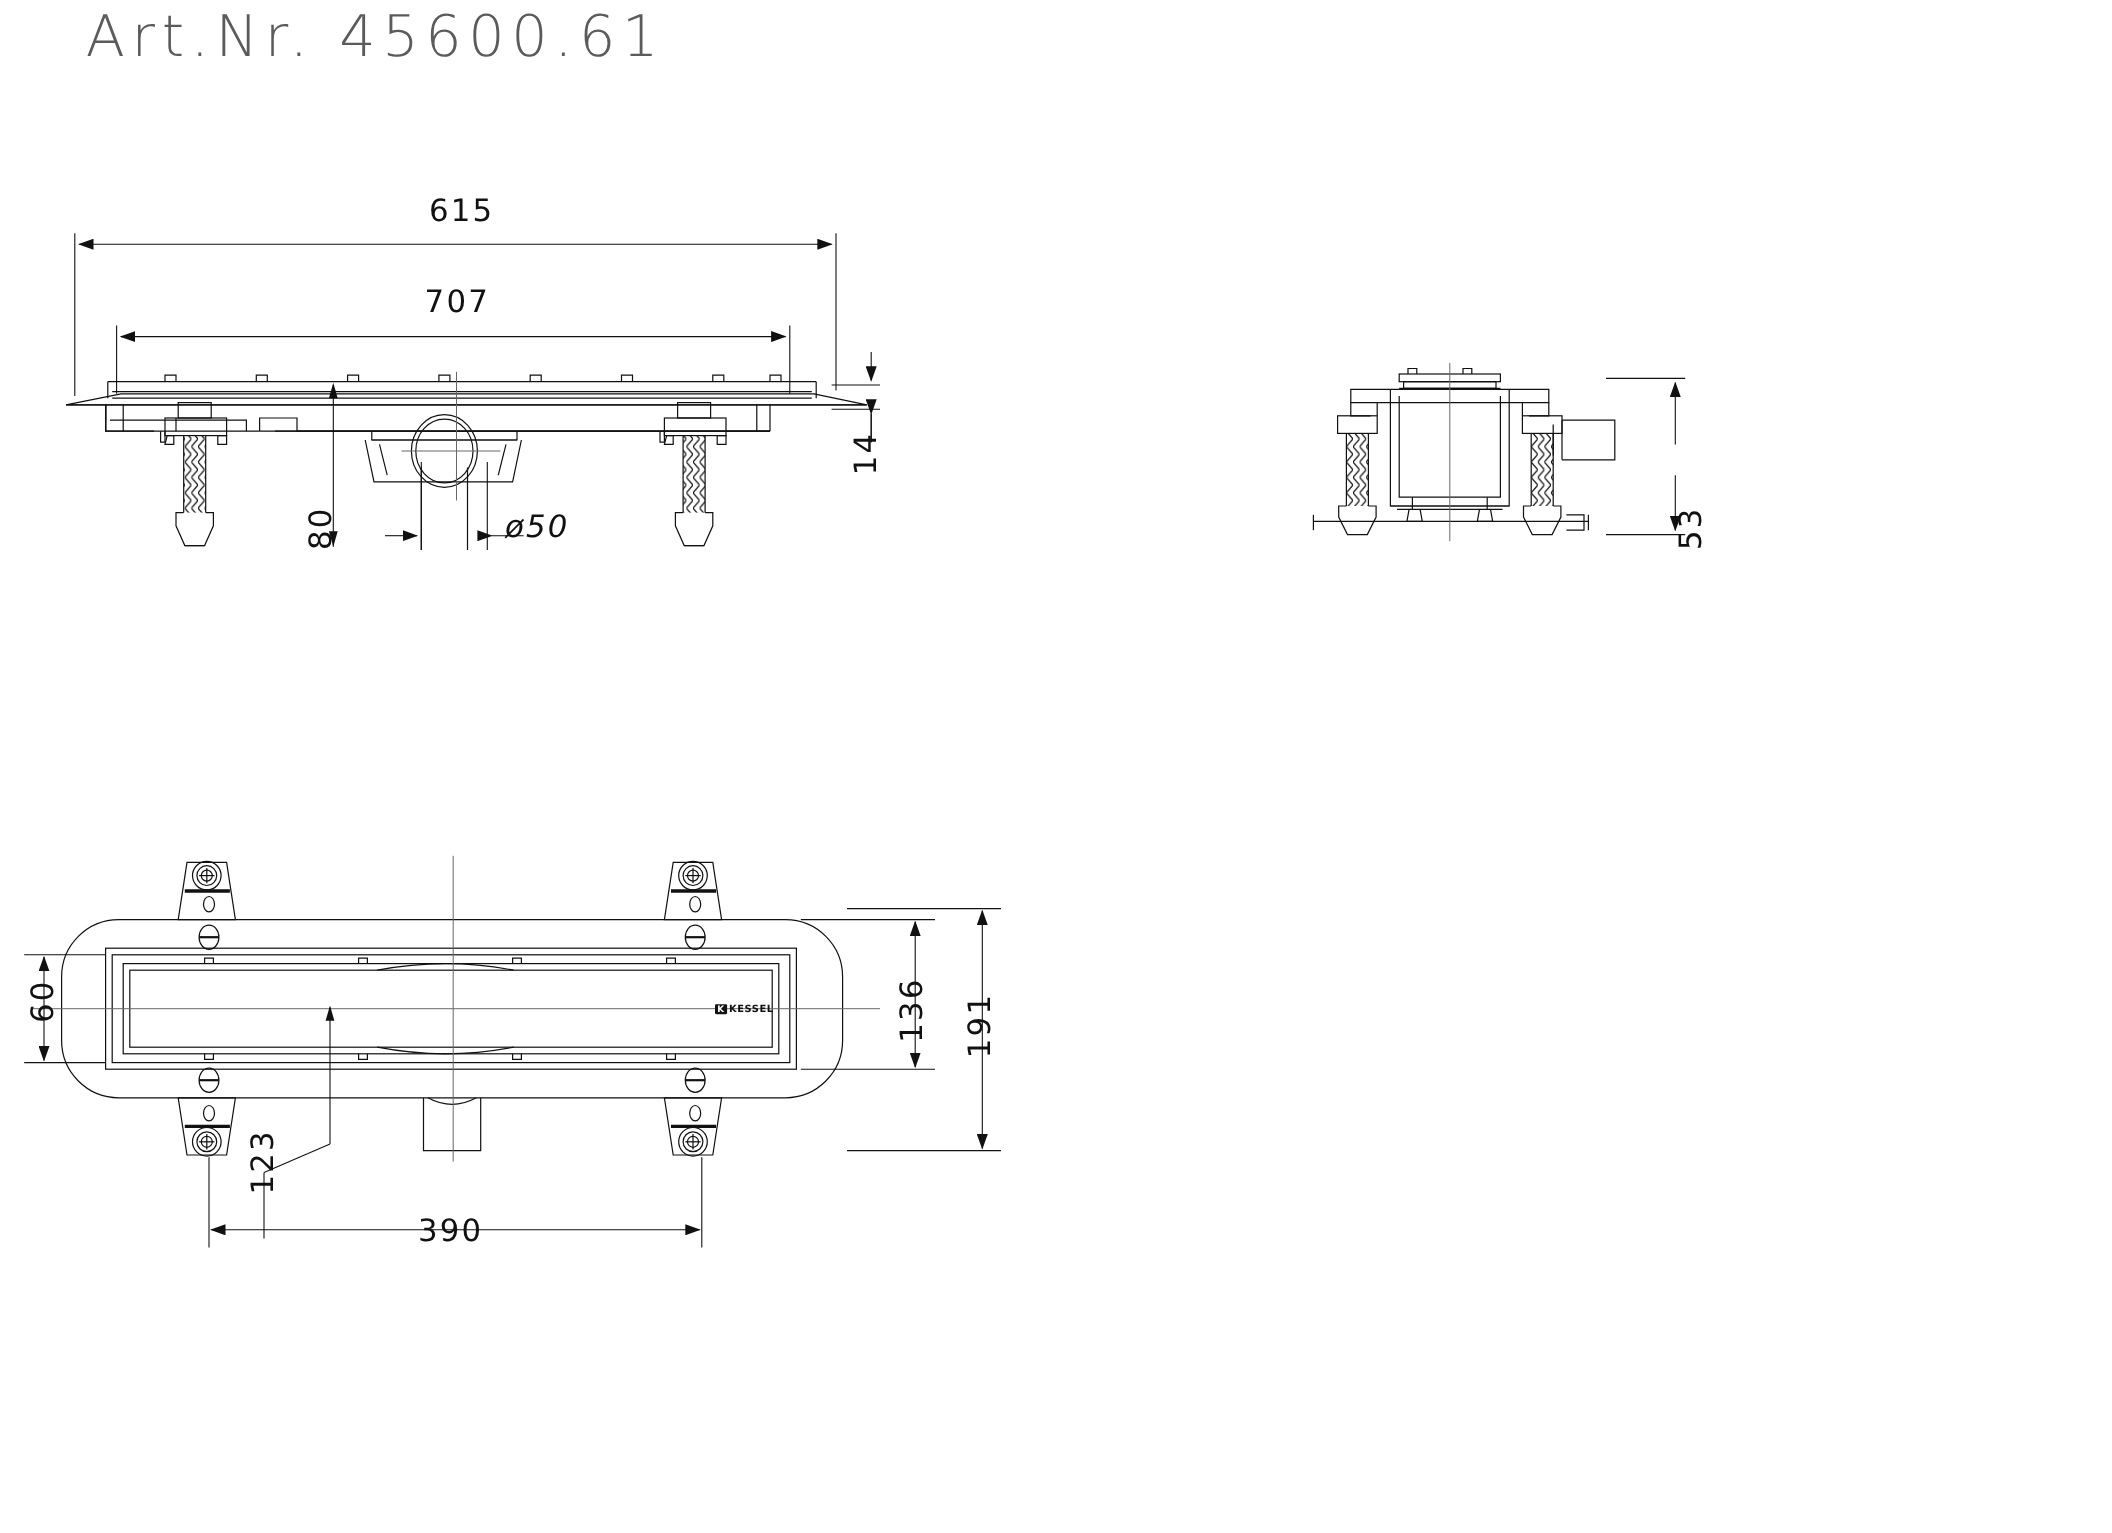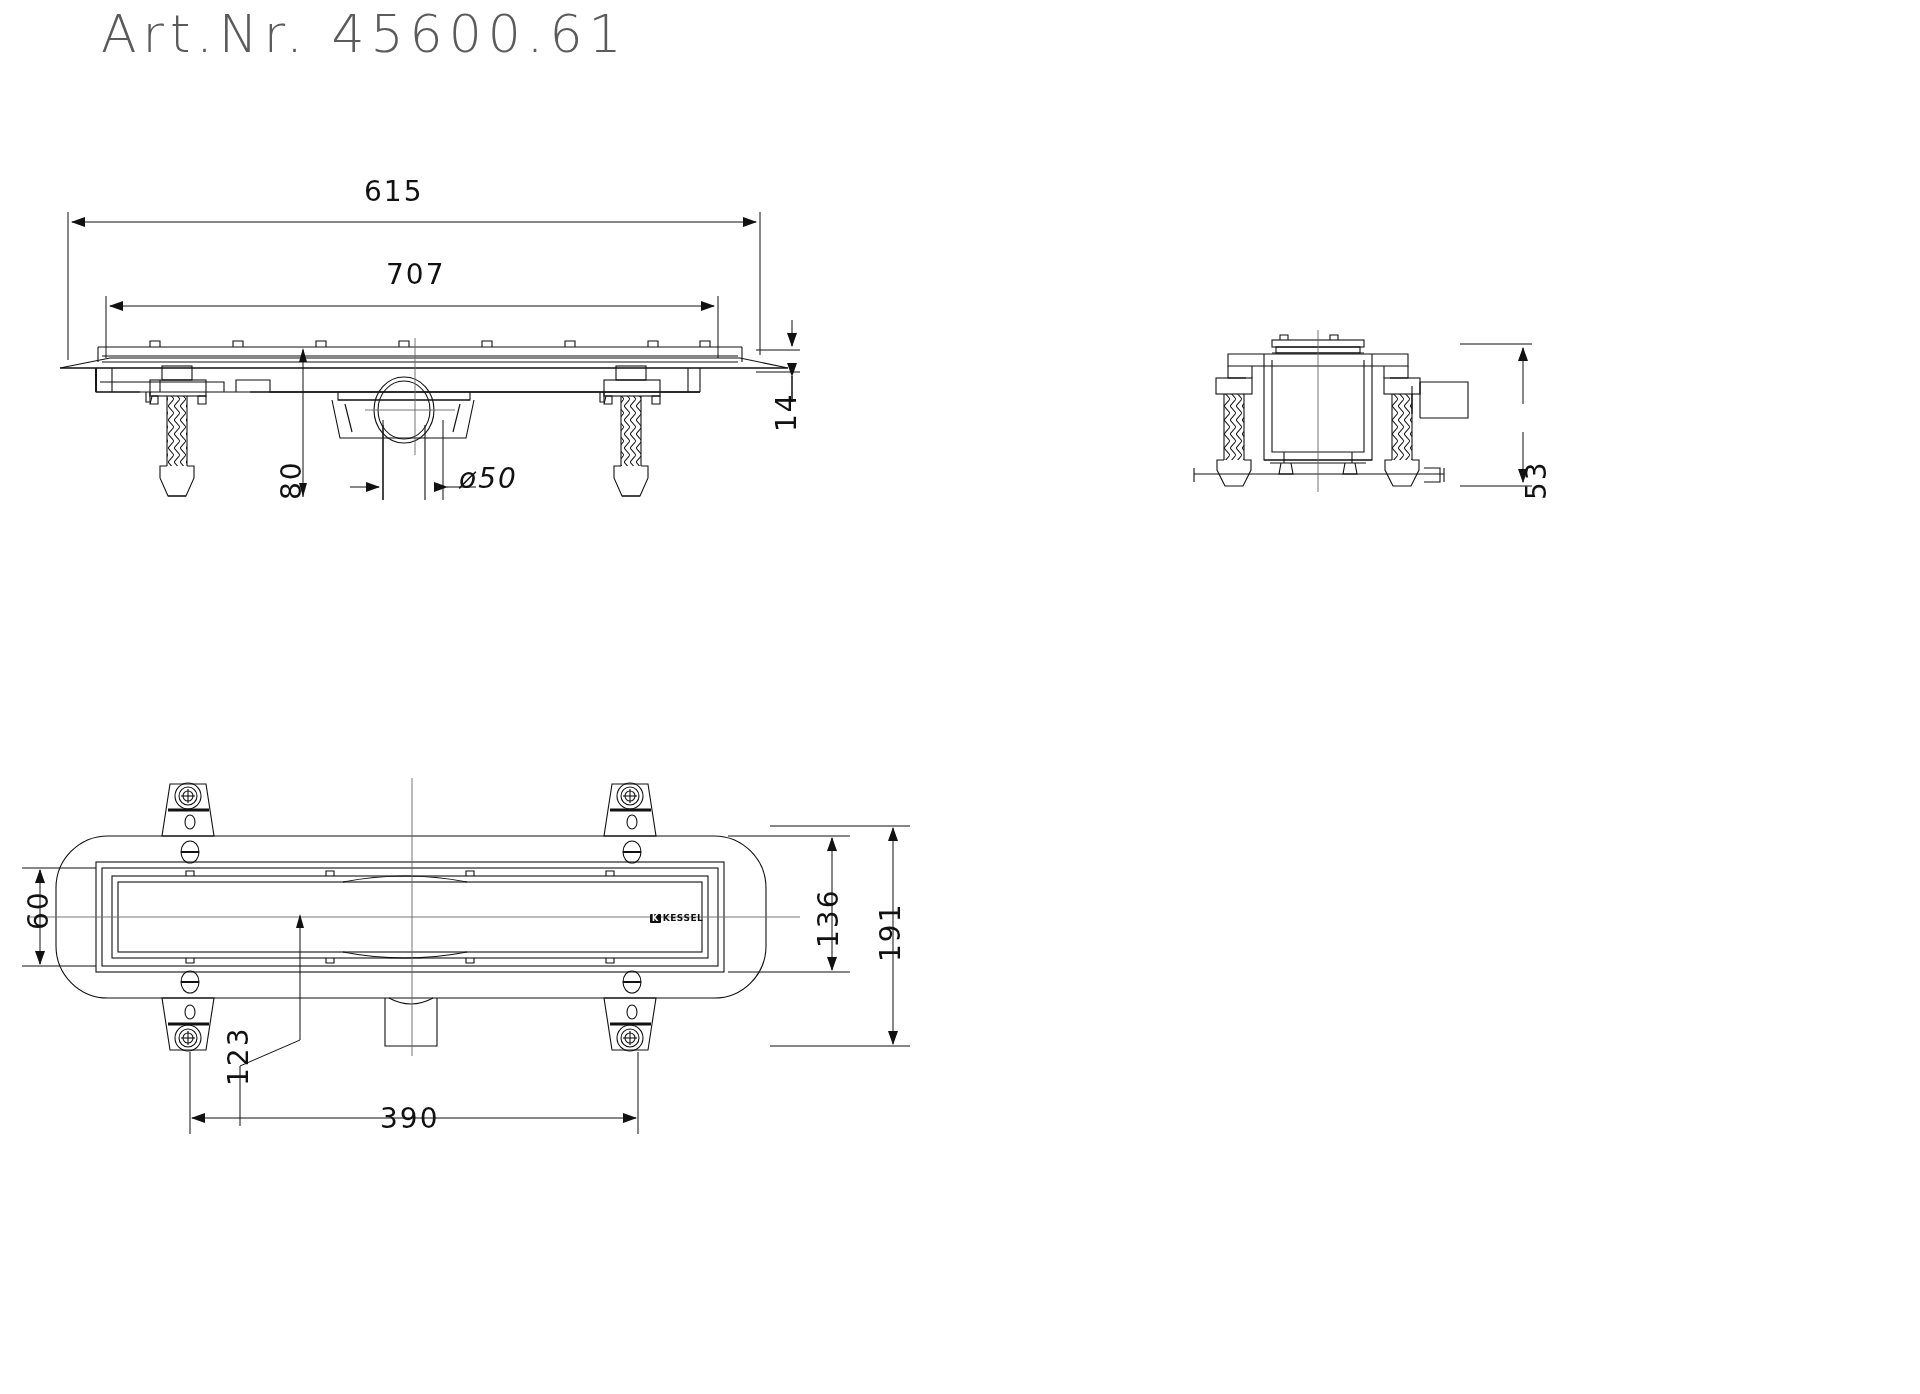--- a/index.html
+++ b/index.html
@@ -2,21 +2,21 @@
 <html><head>
 <meta charset="utf-8">
 <style>
   html,body{margin:0;padding:0;background:#fff;}
   body{width:1920px;height:1394px;position:relative;overflow:hidden;
        font-family:"DejaVu Sans",sans-serif;color:#1a1a1a;}
   .stage{position:absolute;left:0;top:0;width:1920px;height:1394px;}
   svg.draw{position:absolute;left:0;top:0;width:1920px;height:1394px;}
   .title{position:absolute;left:78px;top:4px;font-size:52px;letter-spacing:6px;
          color:#5b5b5b;font-family:"DejaVu Sans",sans-serif;font-weight:300;
-         white-space:nowrap;margin-left:23px;}
+         white-space:nowrap;}
   .dimlbl{position:absolute;font-size:28px;color:#111;letter-spacing:2px;
           font-family:"DejaVu Sans",sans-serif;white-space:nowrap;}
   .vert{transform:rotate(-90deg);transform-origin:left top;}
   .logo{position:absolute;font-size:9px;font-weight:bold;letter-spacing:.5px;
         color:#111;white-space:nowrap;font-family:"DejaVu Sans",sans-serif;}
   .logo .mark{display:inline-block;background:#111;color:#fff;padding:0 2px;
               margin-right:2px;font-size:8px;border-radius:1px;}
 </style>
 </head>
 <body>
@@ -328,21 +328,21 @@
       </g>
 
       <g stroke-width="1">
         <line x1="190" y1="1052" x2="190" y2="1134"></line>
         <line x1="638" y1="1052" x2="638" y2="1134"></line>
         <line x1="192" y1="1118" x2="636" y2="1118" marker-start="url(#ahr)" marker-end="url(#ah)"></line>
       </g>
     </g>
   </svg>
 
-  <div class="dimlbl" style="left:364px;top:175px;">615</div>
+  <div class="dimlbl" style="left:390px;top:175px;">615</div>
   <div class="dimlbl" style="left:386px;top:258px;">707</div>
   <div class="dimlbl vert" style="left:770px;top:432px;">14</div>
   <div class="dimlbl vert" style="left:275px;top:500px;">80</div>
   <div class="dimlbl" style="left:459px;top:462px;font-style:italic;">ø50</div>
 
   <div class="dimlbl vert" style="left:1520px;top:500px;">53</div>
 
   <div class="dimlbl vert" style="left:22px;top:930px;">60</div>
   <div class="dimlbl vert" style="left:812px;top:948px;">136</div>
   <div class="dimlbl vert" style="left:874px;top:962px;">191</div>

